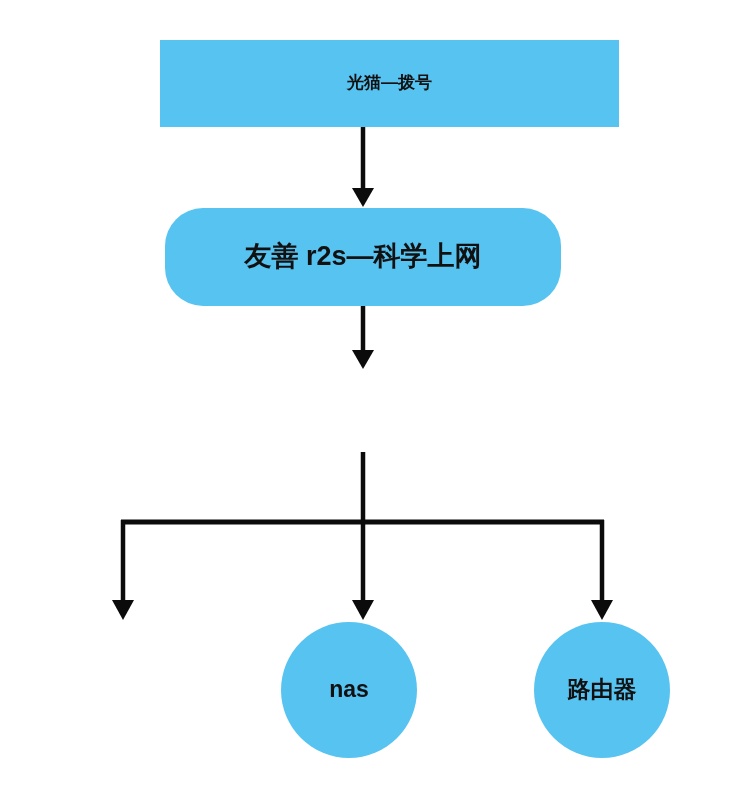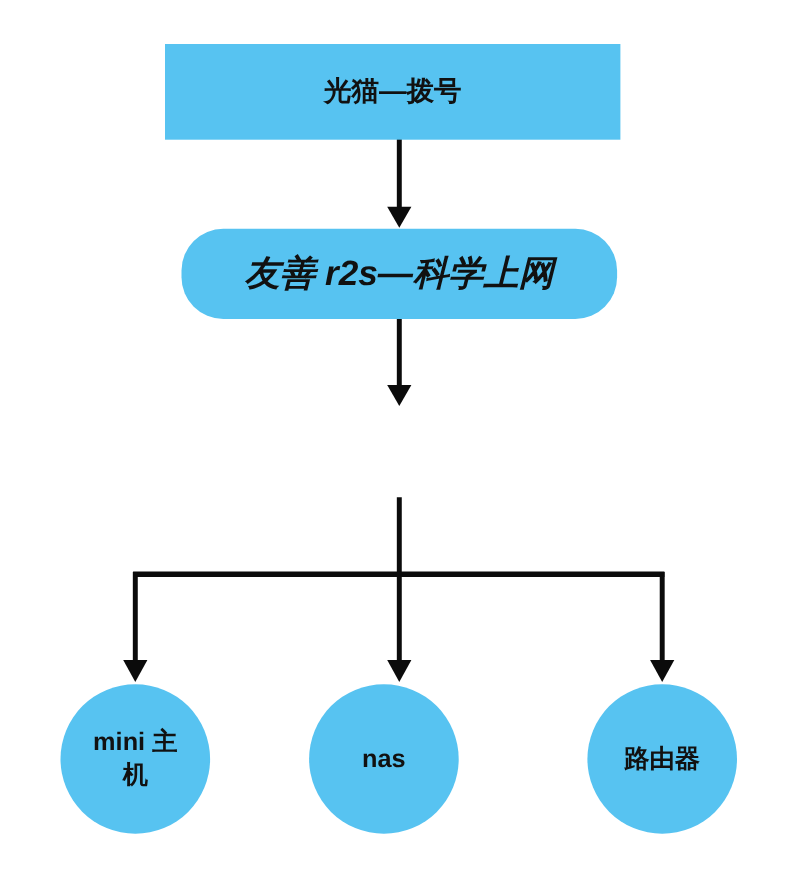--- a/index.html
+++ b/index.html
@@ -38,33 +38,32 @@
     justify-content: center;
     text-align: center;
     color: var(--text-color, #111111);
     font-weight: 700;
     box-sizing: border-box;
   }
   .node .label {
     line-height: 1.3;
   }
   .node-rect {
-    left: 150px;
+    left: 160px;
     top: 40px;
-    width: 414px;
+    width: 459px;
     height: 87px;
-    font-size: 25px;
+    font-size: 17px;
   }
   .node-rounded {
     left: 165px;
     width: 396px;
-    height: 82px;
+    height: 98px;
     border-radius: 38px;
-    font-size: 32px;
-    font-style: italic;
+    font-size: 27px;
   }
   .node-r2s { top: 208px; }
   .node-switch { top: 370px; }
   .node-circle {
     width: 136px;
     height: 136px;
     top: 622px;
     border-radius: 50%;
     font-size: 23px;
   }
@@ -100,23 +99,20 @@
 
   <div class="node node-rect">
     <div class="label">光猫—拨号</div>
   </div>
 
   <div class="node node-rounded node-r2s">
     <div class="label">友善 r2s—科学上网</div>
   </div>
 
 
-  <div class="node node-circle node-minipc">
-    <div class="label">mini 主机</div>
-  </div>
 
   <div class="node node-circle node-nas">
     <div class="label">nas</div>
   </div>
 
   <div class="node node-circle node-router">
     <div class="label">路由器</div>
   </div>
 
 </div>

